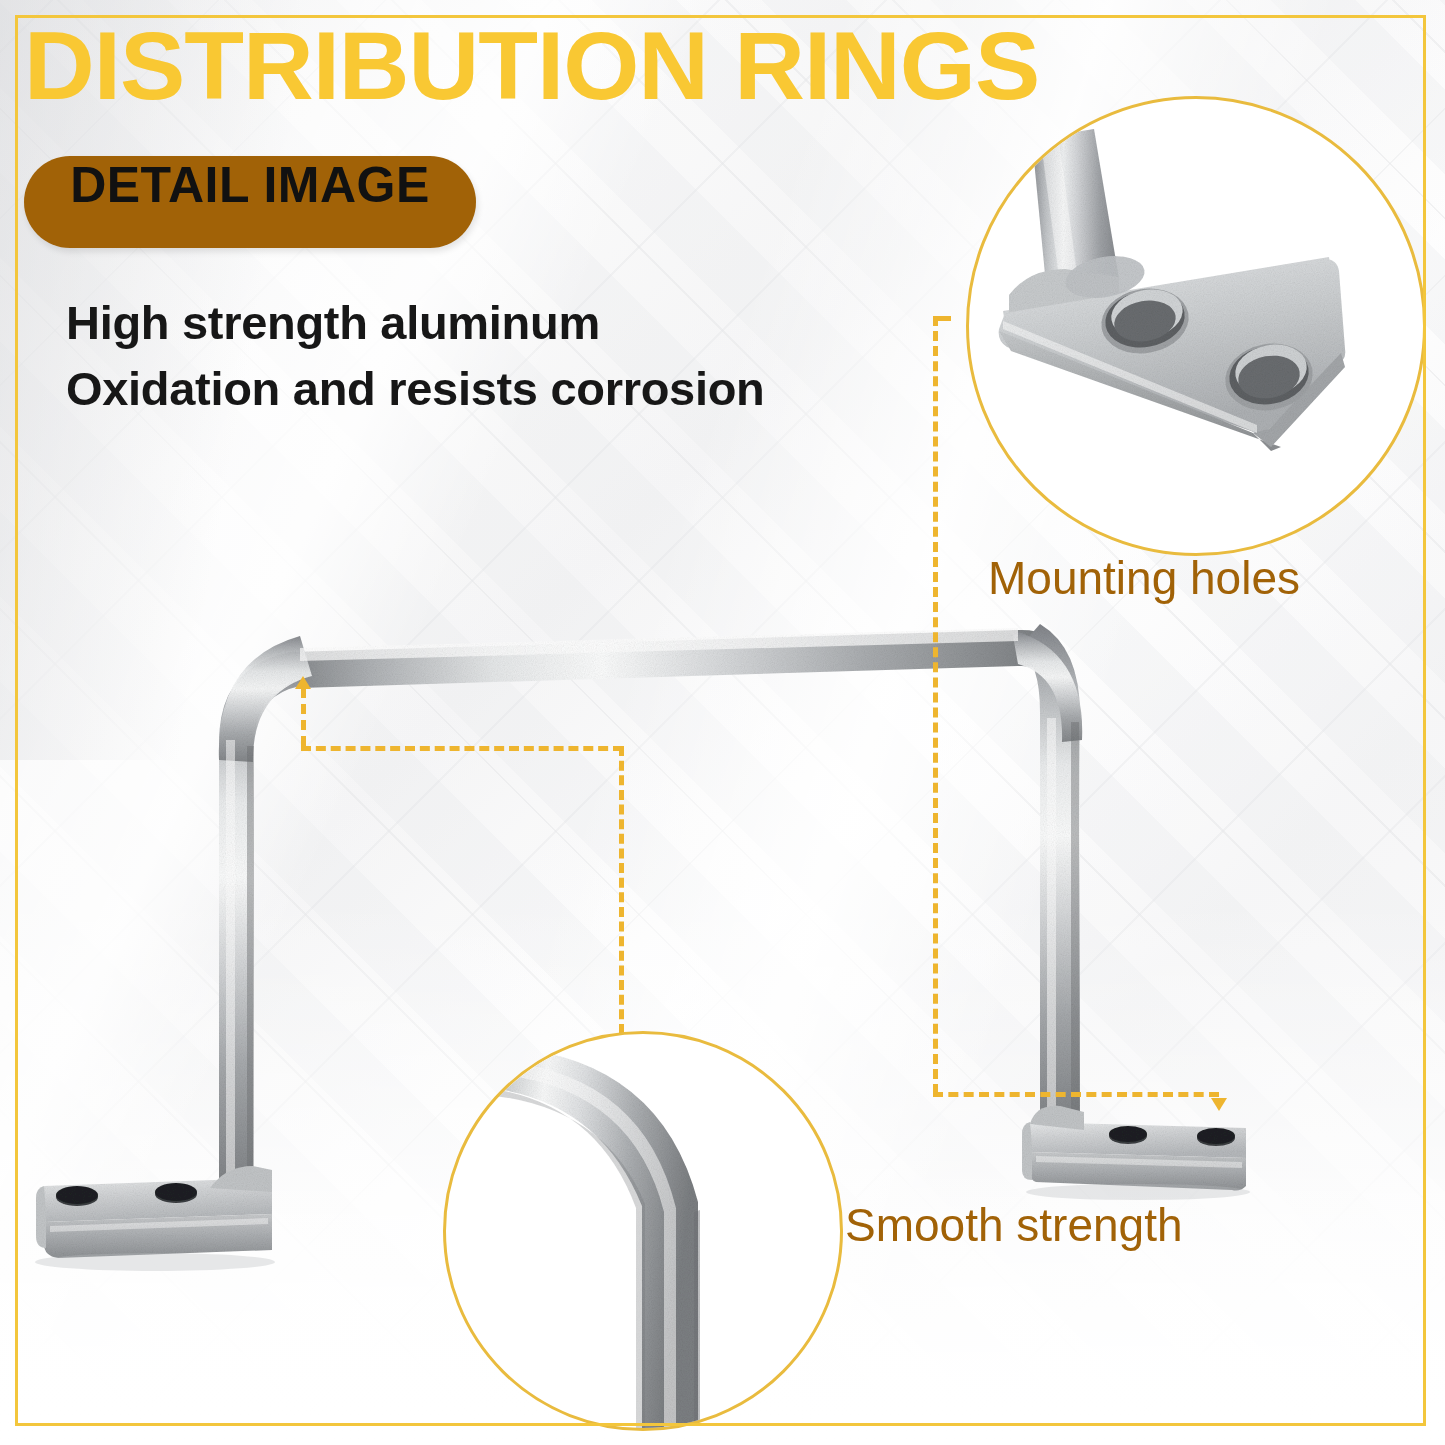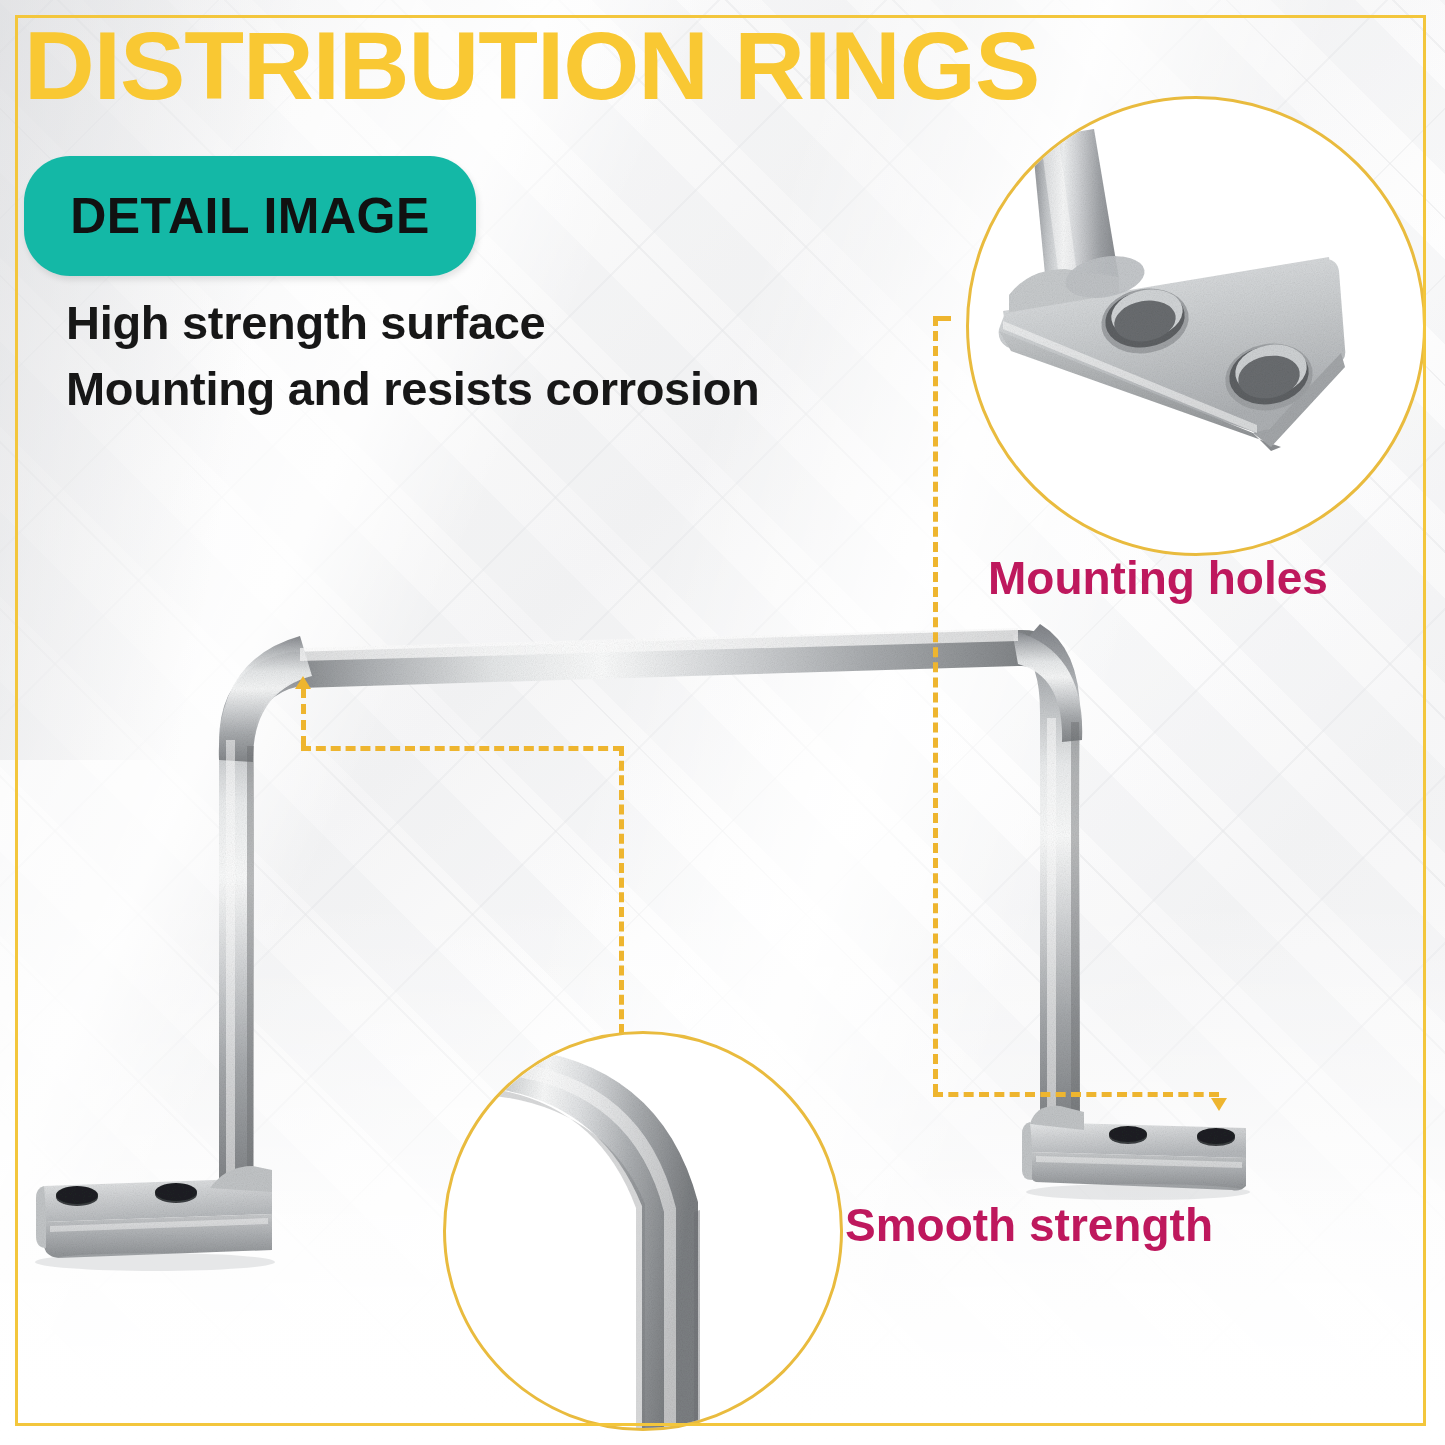--- a/index.html
+++ b/index.html
@@ -34,32 +34,32 @@
 
   
   .frame{position:absolute;left:15px;top:15px;width:1411px;height:1411px;
     border:3px solid #f3c63c;box-sizing:border-box;pointer-events:none;}
 
   
   .title{position:absolute;left:24px;top:16px;width:1120px;height:100px;
     font-size:96px;line-height:100px;font-weight:700;letter-spacing:-1px;
     color:#f9c833;white-space:nowrap;
     transform:scaleX(1.02);transform-origin:left center;}
-  .badge{position:absolute;left:24px;top:156px;width:452px;height:120px;
-    background:#14b8a6;border-radius:46px;
+  .badge{position:absolute;left:24px;top:156px;width:452px;height:92px;
+    background:#a16207;border-radius:46px;
     box-shadow:2px 4px 6px rgba(0,0,0,.10);
-    display:flex;align-items:center;justify-content:center;}
+    display:flex;justify-content:center;}
   .badge span{font-size:50px;font-weight:700;color:#111;letter-spacing:.5px;
     transform:scaleX(1.0);}
   .headline{position:absolute;left:66px;top:290px;width:880px;}
   .headline div{font-size:47px;line-height:66px;font-weight:700;color:#171717;
     letter-spacing:-.3px;white-space:nowrap;}
 
   
-  .lbl{position:absolute;font-size:46px;font-weight:700;color:#be185d;white-space:nowrap;}
+  .lbl{position:absolute;font-size:46px;font-weight:400;color:#a16207;white-space:nowrap;}
   .lbl-mount{left:988px;top:551px;}
   .lbl-smooth{left:845px;top:1198px;}
 
   
   .circ{position:absolute;border-radius:50%;box-sizing:border-box;
     border:3px solid #e9bb3e;background:#ffffff;overflow:hidden;}
   .circ-top{left:966px;top:96px;width:460px;height:460px;}
   .circ-bot{left:443px;top:1031px;width:400px;height:400px;
     border-bottom-color:#e9bb3e;}
 
@@ -276,22 +276,22 @@
     </svg>
   </div>
 
   <div class="title">DISTRIBUTION RINGS</div>
 
   <div class="badge">
     <span>DETAIL IMAGE</span>
   </div>
 
   <div class="headline">
-    <div>High strength surface</div>
-    <div>Mounting and resists corrosion</div>
+    <div>High strength aluminum</div>
+    <div>Oxidation and resists corrosion</div>
   </div>
 
   <div class="lbl lbl-mount">Mounting holes</div>
   <div class="lbl lbl-smooth">Smooth strength</div>
 
   <div class="frame"></div>
 
 </div>
 
 </body></html>

